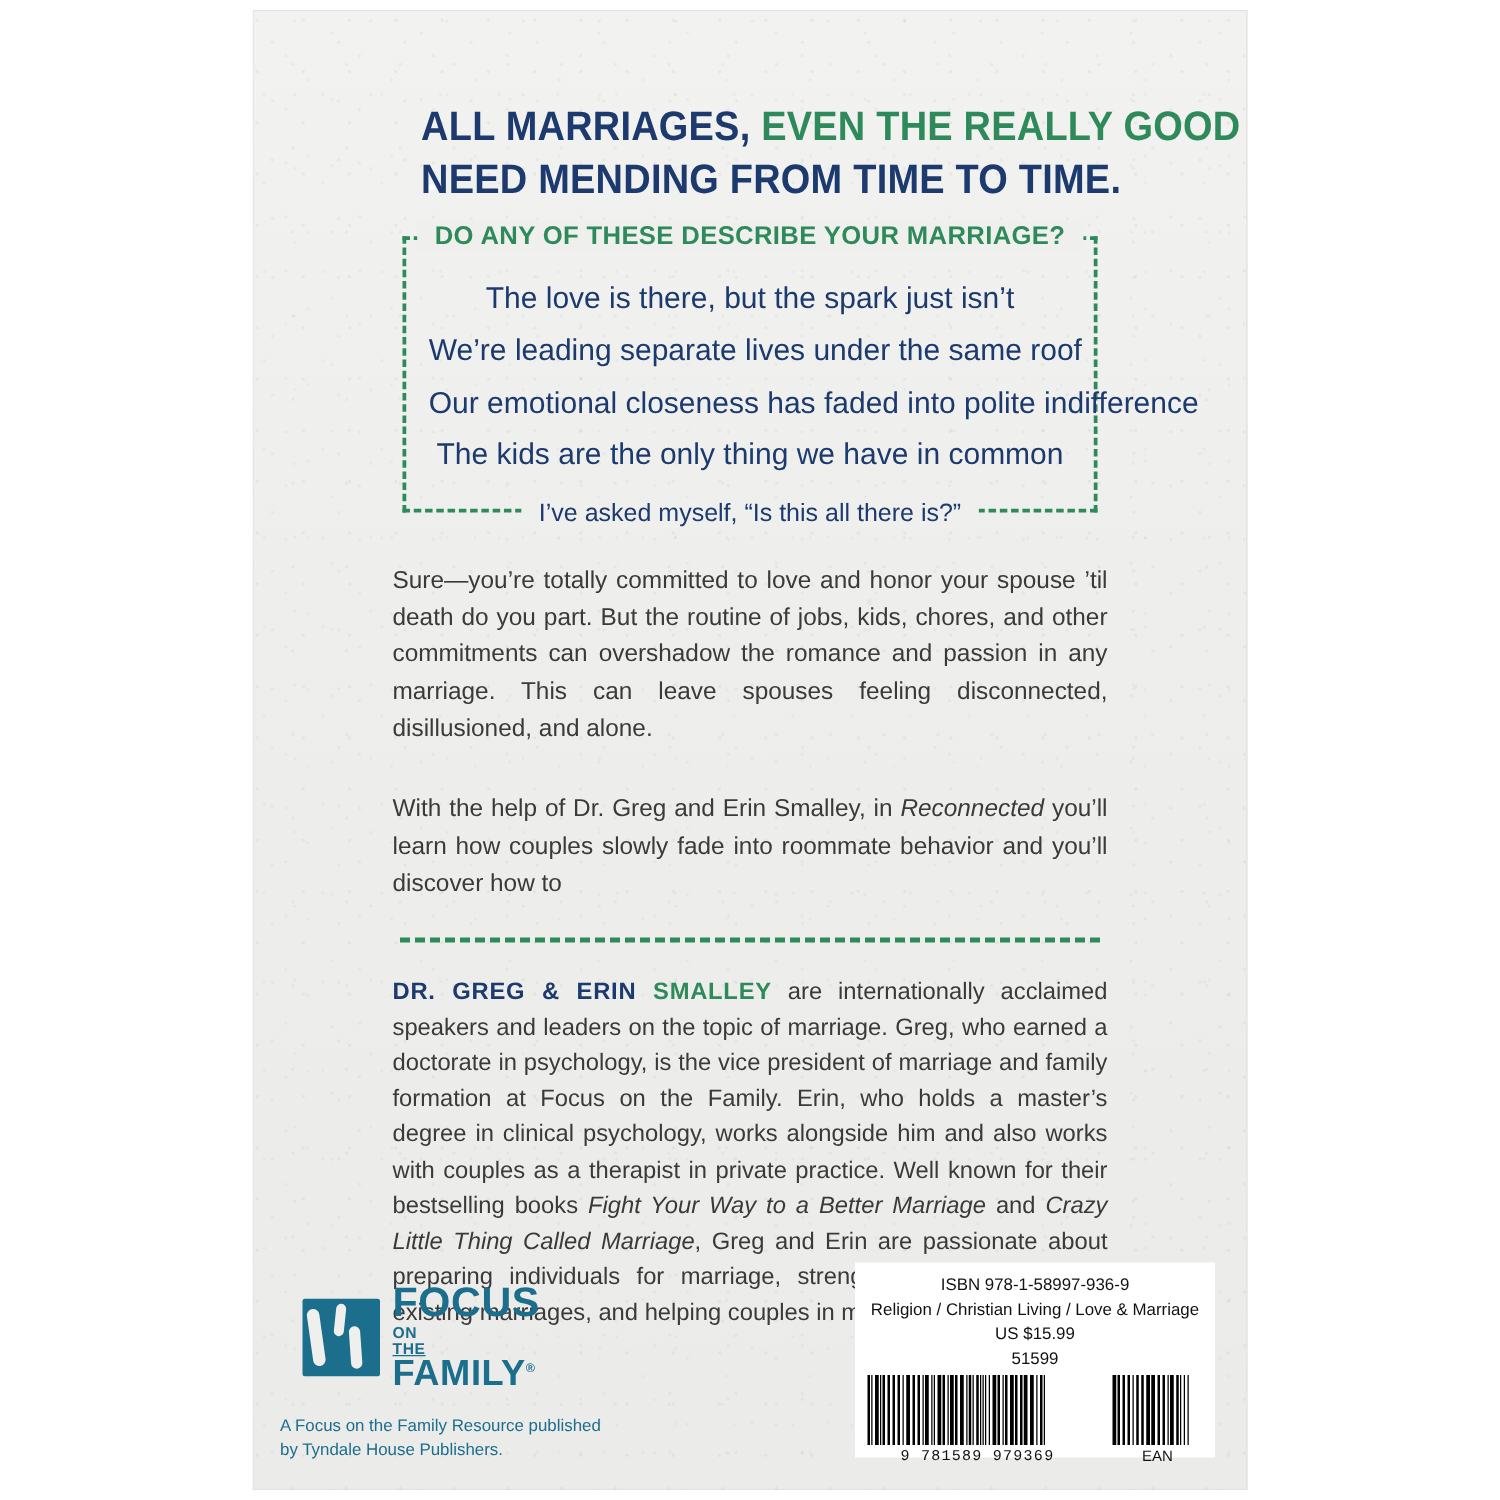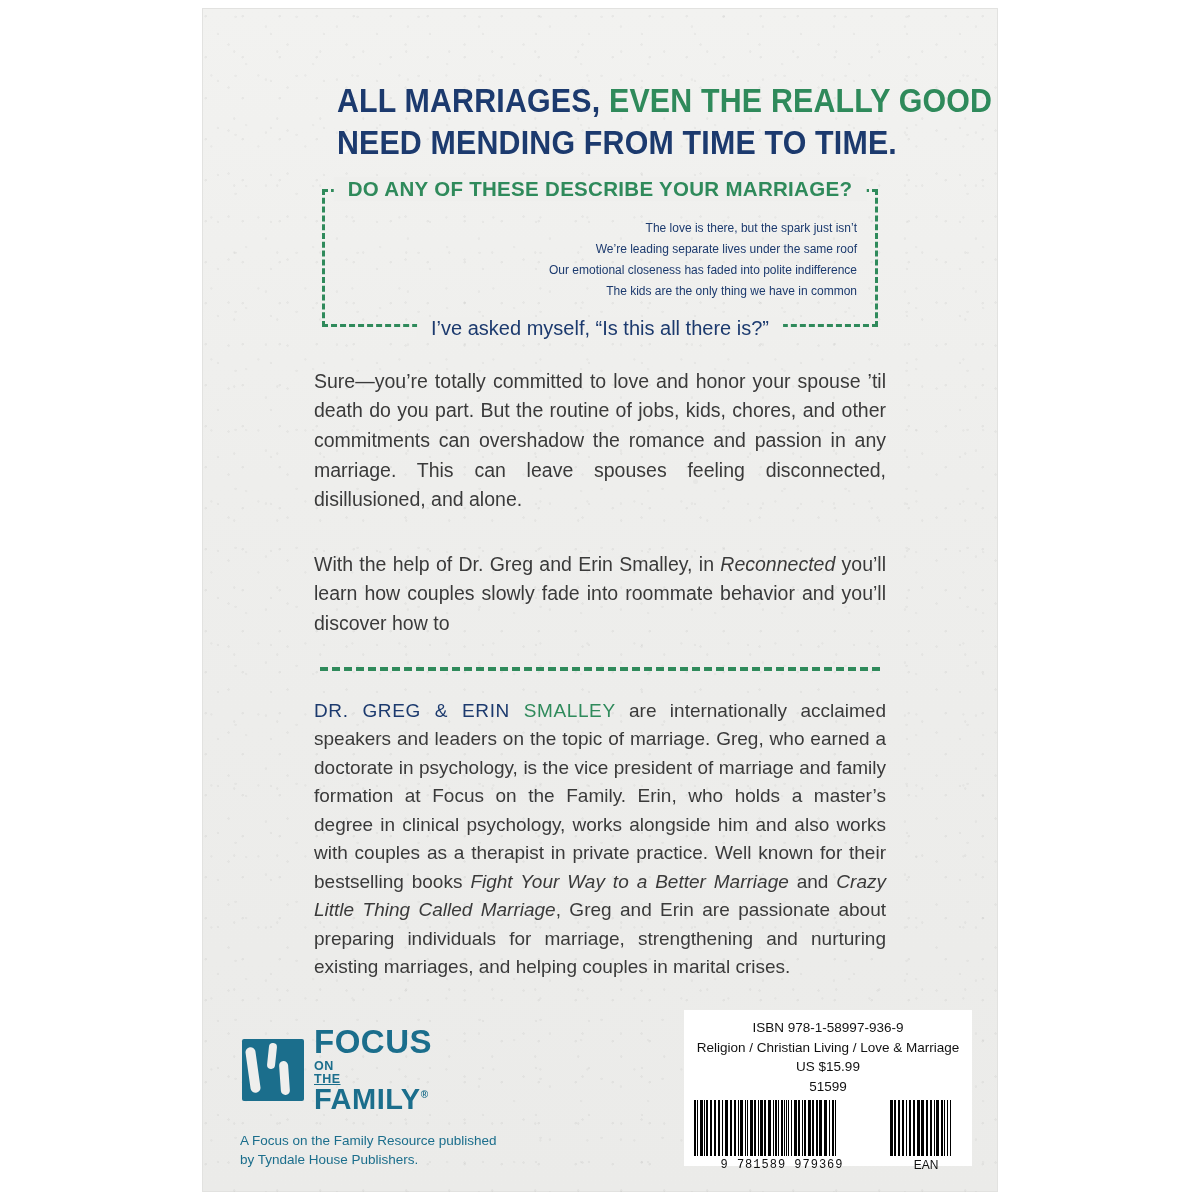--- a/index.html
+++ b/index.html
@@ -108,24 +108,23 @@
     font-size: 20px;
     white-space: nowrap;
   }
   .dashbox ul {
     list-style: none;
     margin: 0;
     padding: 0;
   }
   .dashbox li {
     color: #1c3a6e;
-    font-size: 12px;
+    font-size: 24px;
     line-height: 1.74;
     white-space: nowrap;
-    text-align: right;
   }
 
   
   .body-copy {
     margin-top: 40px;
     color: #333333;
   }
   .body-copy p {
     margin: 0 0 16px 0;
     font-size: 19.5px;
@@ -160,21 +159,21 @@
 
   
   .bio {
     margin-top: 26px;
     font-size: 19px;
     line-height: 1.5;
     text-align: justify;
     color: #3a3a3a;
   }
   .bio .authors {
-    font-weight: normal;
+    font-weight: bold;
     letter-spacing: 0.6px;
   }
   .bio .authors .n1 { color: #1c3a6e; }
   .bio .authors .n2 { color: #2f8a5b; }
 
   
   .footer {
     position: absolute;
     left: 0;
     right: 0;
@@ -212,21 +211,20 @@
   .logo-text .l4 { font-size: 29px; font-weight: bold; letter-spacing: 0.5px; }
   .logo-text .reg { font-size: 10px; vertical-align: super; }
 
   .imprint {
     position: absolute;
     left: 22px;
     bottom: 22px;
     color: #1b6e8c;
     font-size: 13.5px;
     line-height: 1.45;
-    margin-left: 16px;
   }
 
   
   .barcode-block {
     position: absolute;
     right: 26px;
     bottom: 26px;
     width: 288px;
     height: 156px;
     background: #ffffff;

